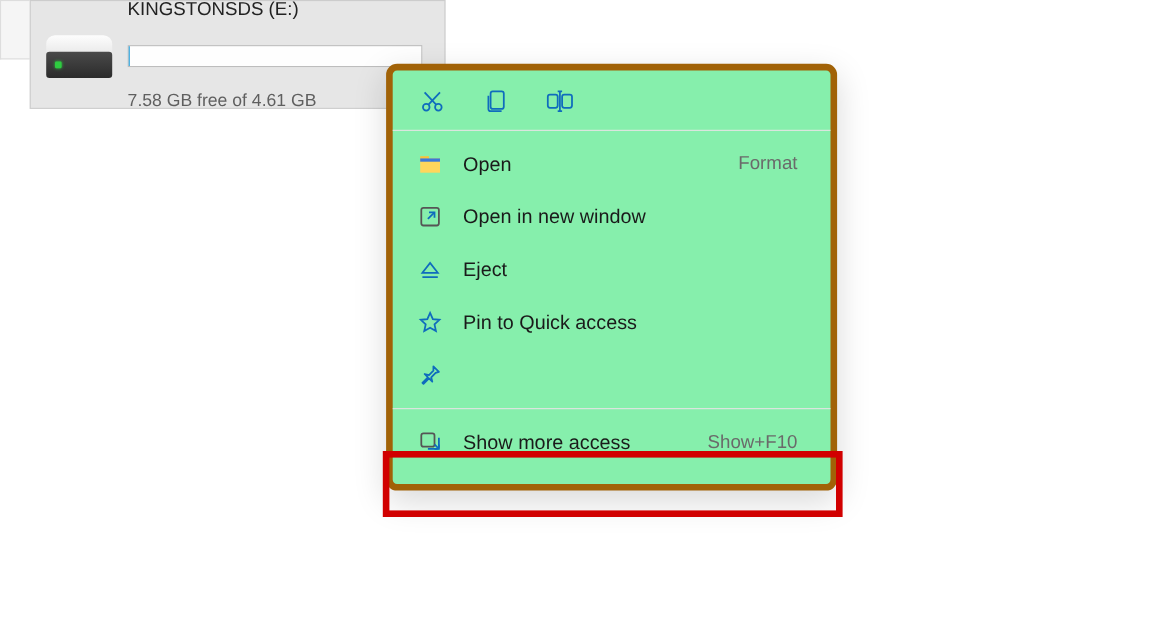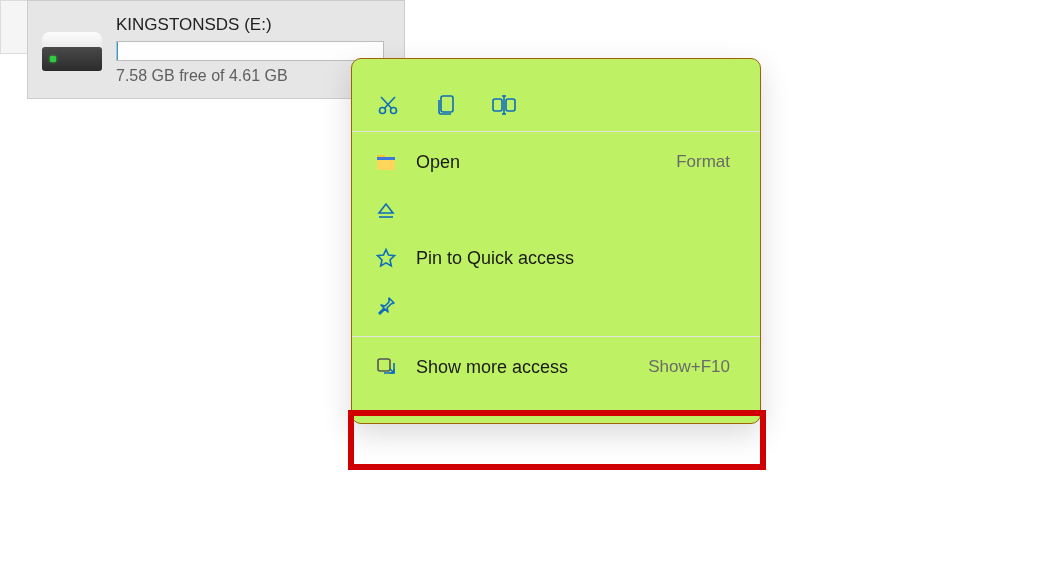--- a/index.html
+++ b/index.html
@@ -72,21 +72,21 @@
       width: 6px;
       height: 6px;
       background: #2ecc40;
       border-radius: 1px;
       box-shadow: 0 0 3px #2ecc40;
     }
     .drive-text {
       flex: 1;
       display: flex;
       flex-direction: column;
-      gap: 6px;
+      gap: 22px;
     }
     .drive-name {
       font-size: 17px;
       color: #222222;
     }
     .drive-bar {
       width: 268px;
       height: 20px;
       background: #fefefe;
       border: 1px solid #bdbdbd;
@@ -104,25 +104,25 @@
       font-size: 16px;
       color: #5f5f5f;
     }
 
     
     .context-menu {
       position: absolute;
       left: 351px;
       top: 58px;
       width: 410px;
-      background: #bef264;
-      border: 1px solid #a16207;
+      background: #86efac;
+      border: 6px solid #a16207;
       border-radius: 10px;
       box-shadow: 0 10px 30px rgba(0,0,0,0.15);
-      padding: 26px 0;
+      padding: 8px 0;
     }
     .menu-toolbar {
       display: flex;
       gap: 30px;
       padding: 6px 22px 12px 22px;
     }
     .menu-toolbar-btn {
       width: 28px;
       height: 28px;
       display: flex;
@@ -243,29 +243,40 @@
         <svg width="22" height="22" viewBox="0 0 22 22">
           <rect x="2" y="4" width="8" height="3" fill="#f8c23a"></rect>
           <rect x="2" y="6" width="18" height="13" fill="#ffd65c"></rect>
           <rect x="2" y="6" width="18" height="3" fill="#3b78d8"></rect>
         </svg>
       </span>
       <span class="menu-label">Open</span>
       <span class="menu-shortcut">Format</span>
     </div>
 
+    <div class="menu-item">
+      <span class="menu-icon">
+        <svg width="22" height="22" viewBox="0 0 22 22" fill="none" stroke="#555" stroke-width="1.6">
+          <rect x="3" y="3" width="16" height="16" rx="2"></rect>
+          <path d="M9 13 L15 7" stroke="#0f6cbd"></path>
+          <path d="M10 7 h5 v5" stroke="#0f6cbd"></path>
+        </svg>
+      </span>
+      <span class="menu-label">Open in new window</span>
+    </div>
 
 
     <div class="menu-item">
       <span class="menu-icon">
         <svg width="22" height="22" viewBox="0 0 22 22" fill="none" stroke="#0f6cbd" stroke-width="1.6">
           <path d="M4 14 L11 5 L18 14 Z"></path>
           <line x1="4" y1="18" x2="18" y2="18"></line>
         </svg>
       </span>
+      <span class="menu-label">Eject</span>
     </div>
 
     <div class="menu-item">
       <span class="menu-icon">
         <svg width="22" height="22" viewBox="0 0 22 22" fill="none" stroke="#0f6cbd" stroke-width="1.6">
           <path d="M11 2.5 l2.5 5.6 6 .6 -4.5 4.2 1.3 6 -5.3 -3 -5.3 3 1.3 -6 -4.5 -4.2 6 -.6 Z"></path>
         </svg>
       </span>
       <span class="menu-label">Pin to Quick access</span>
     </div>

